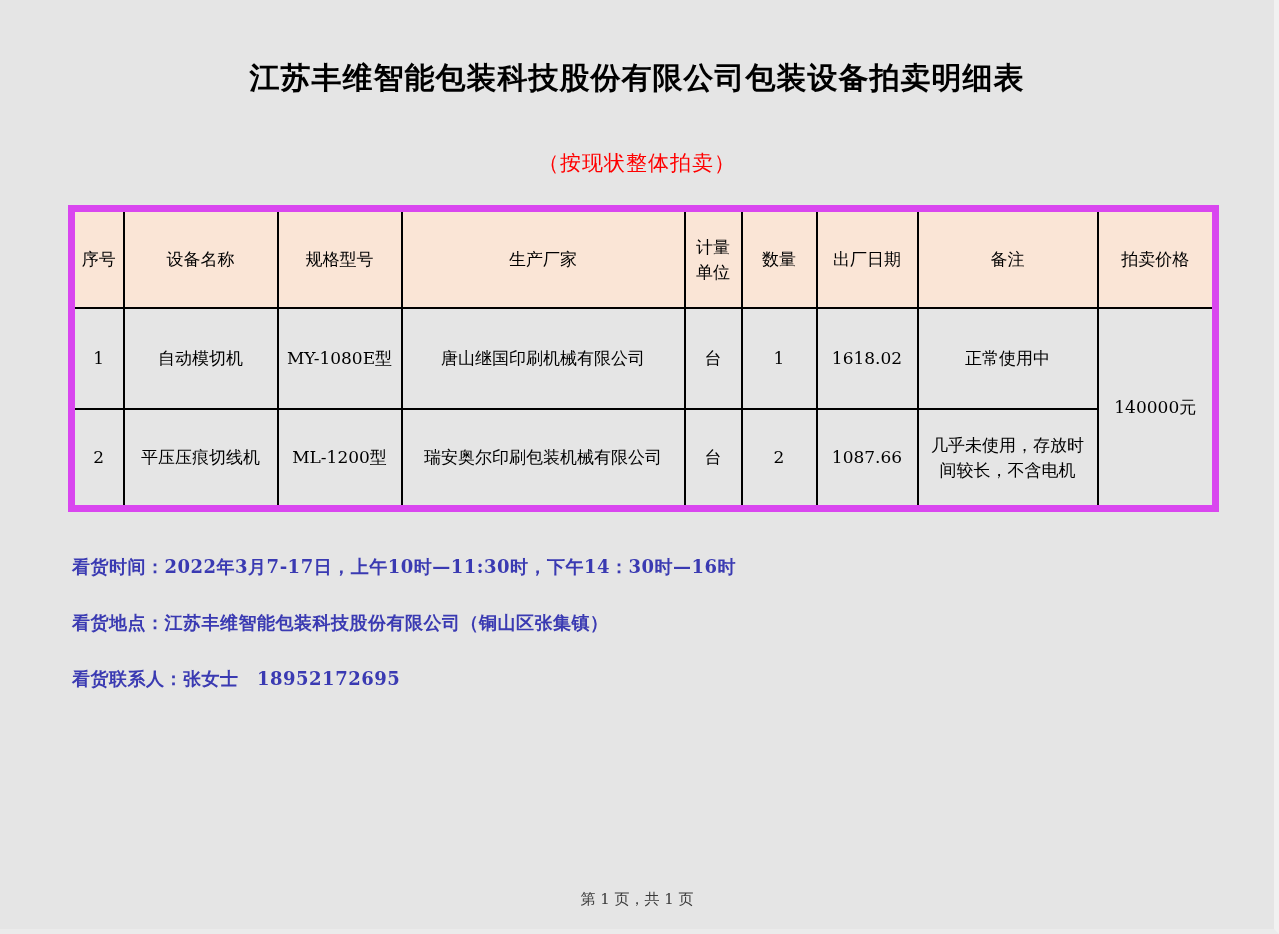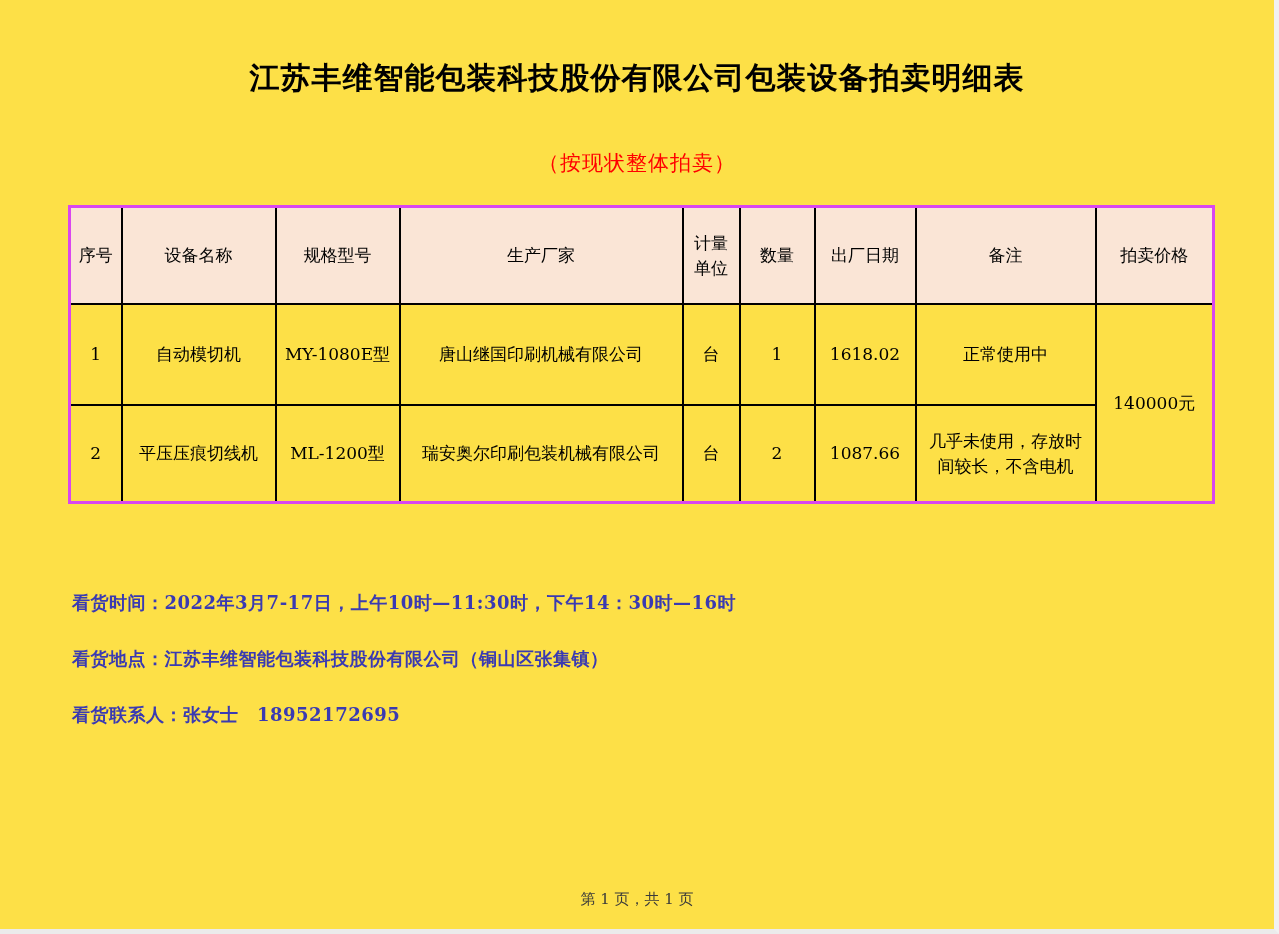--- a/index.html
+++ b/index.html
@@ -5,21 +5,21 @@
   html, body {
     margin: 0;
     padding: 0;
     background: #ffffff;
     font-family: "DejaVu Serif", "Liberation Serif", serif;
   }
   .page {
     position: relative;
     width: 1279px;
     height: 934px;
-    background: #fde047;
+    background: #e5e5e5;
     box-sizing: border-box;
     border-right: 5px solid #f1f1f1;
     border-bottom: 5px solid #ebebeb;
     overflow: hidden;
   }
   .title {
     margin: 0;
     padding-top: 58px;
     text-align: center;
     font-size: 30px;
@@ -34,21 +34,21 @@
     font-weight: normal;
     color: var(--color-subtitle_red, #ff0000);
     letter-spacing: 1px;
   }
   table.equipment {
     border-collapse: collapse;
     table-layout: fixed;
     width: 1144px;
     margin-left: 68px;
     margin-top: 28px;
-    border: 3px solid #d946ef;
+    border: 7px solid #d946ef;
   }
   table.equipment th,
   table.equipment td {
     border: 2px solid #000000;
     text-align: center;
     vertical-align: middle;
     font-size: 17px;
     font-weight: normal;
     color: #000000;
     padding: 2px 5px;
@@ -56,21 +56,21 @@
     overflow: hidden;
     word-break: break-all;
   }
   table.equipment thead th {
     background: var(--color-header_bg, #fae5d6);
     height: 91px;
   }
   table.equipment tbody tr.row1 td { height: 95px; }
   table.equipment tbody tr.row2 td { height: 91px; }
   .notes {
-    margin-top: 88px;
+    margin-top: 44px;
     margin-left: 72px;
   }
   .notes p {
     margin: 0 0 34px 0;
     font-size: 18px;
     font-weight: bold;
     color: var(--color-note_blue, #3a3ab2);
     line-height: 22px;
     letter-spacing: 0.5px;
   }

